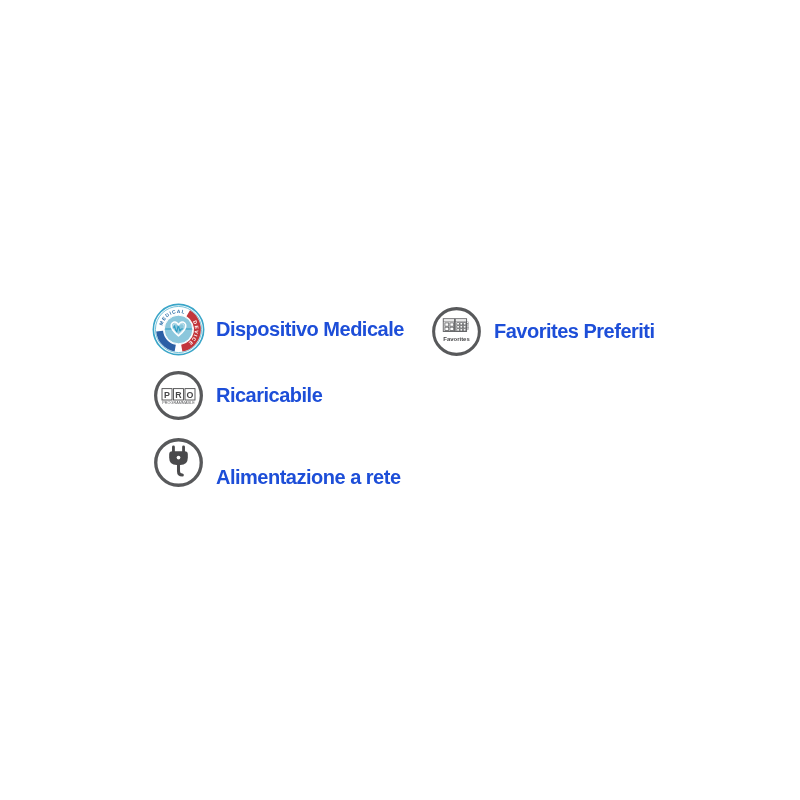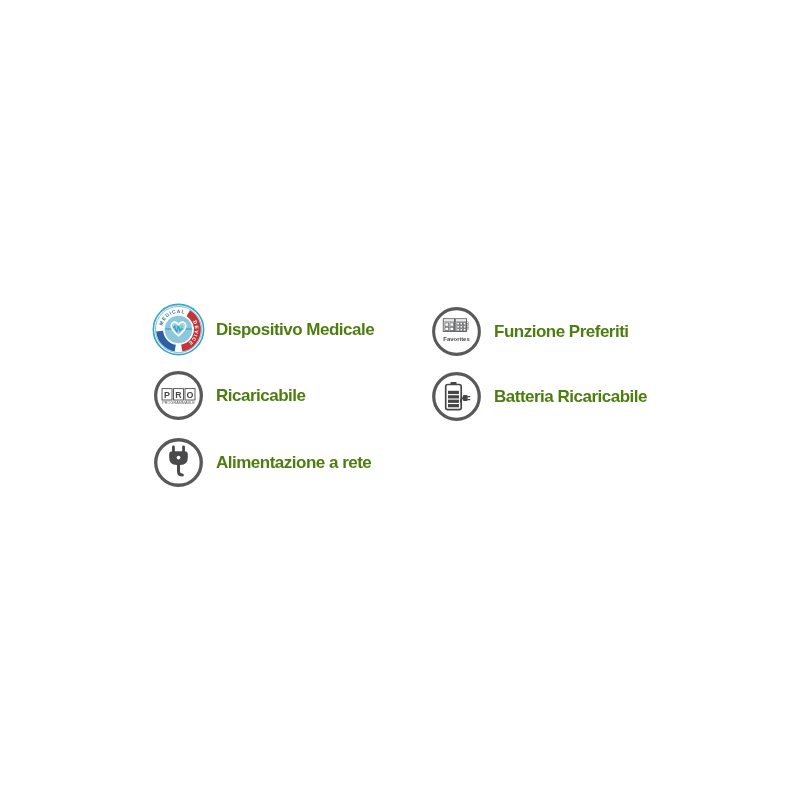--- a/index.html
+++ b/index.html
@@ -7,27 +7,27 @@
     width: 800px; height: 800px; background: #ffffff;
     font-family: "Liberation Sans", sans-serif;
   }
   .page { position: relative; width: 800px; height: 800px; background: #ffffff; overflow: hidden; }
   .feature-row {
     position: absolute; display: flex; align-items: center; gap: 11px; height: 53px;
   }
   .icon { width: 53px; height: 53px; flex: 0 0 53px; display: block; }
   .icon svg { width: 53px; height: 53px; display: block; }
   .label {
-    font-size: 17px; font-weight: bold; color: #4d7c0f;
+    font-size: 20px; font-weight: bold; color: #1d4ed8;
     letter-spacing: -0.5px; white-space: nowrap;
   }
   svg text { font-family: "Liberation Sans", sans-serif; }
   .row-l1 { left: 152px; top: 303px; }
   .row-l2 { left: 152px; top: 369px; }
-  .row-l3 { left: 152px; top: 436px; }
+  .row-l3 { left: 152px; top: 436px; align-items: flex-end; }
   .row-r1 { left: 430px; top: 305px; }
   .row-r2 { left: 430px; top: 370px; }
 </style>
 </head>
 <body>
 
 <div class="page">
 
   <div class="feature-row row-l1">
     <span class="icon">
@@ -110,37 +110,17 @@
             <rect x="30.6" y="21.1" width="2.7" height="2.3"></rect>
             <rect x="33.9" y="21.1" width="2.7" height="2.3"></rect>
           <rect x="27.3" y="24.2" width="2.7" height="2.3"></rect>
             <rect x="30.6" y="24.2" width="2.7" height="2.3"></rect>
             <rect x="33.9" y="24.2" width="2.7" height="2.3"></rect>
         </g>
         <text x="40" y="21" font-size="2.8" fill="#58595B" text-anchor="middle" transform="rotate(-90 40 21)">MEMO</text>
         <text x="27" y="36.5" font-size="5" font-weight="bold" fill="#464648" text-anchor="middle" textLength="27" lengthAdjust="spacingAndGlyphs">Favorites</text>
       </svg>
     </span>
-    <span class="label">Funzione Preferiti</span>
+    <span class="label">Favorites Preferiti</span>
   </div>
 
-  <div class="feature-row row-r2">
-    <span class="icon">
-      <svg viewBox="0 0 54 54">
-        <circle cx="27" cy="27" r="23.2" fill="#ffffff" stroke="#58595B" stroke-width="3.3"></circle>
-        <rect x="20.9" y="12.3" width="6.2" height="3.2" rx="0.8" fill="#464648"></rect>
-        <rect x="16" y="14.8" width="15.8" height="25.6" rx="2.2" fill="#ffffff" stroke="#464648" stroke-width="1.7"></rect>
-        <g fill="#464648">
-          <rect x="18.3" y="21.2" width="11.2" height="3.3"></rect>
-          <rect x="18.3" y="25.7" width="11.2" height="3.3"></rect>
-          <rect x="18.3" y="30.2" width="11.2" height="3.3"></rect>
-          <rect x="18.3" y="34.7" width="11.2" height="3.3"></rect>
-          <rect x="33.4" y="25.4" width="5" height="6.2" rx="1.4"></rect>
-          <rect x="38.2" y="26.6" width="2.9" height="1.2" rx="0.6"></rect>
-          <rect x="38.2" y="29.6" width="2.9" height="1.2" rx="0.6"></rect>
-        </g>
-        <path d="M 33.6 28.6 Q 30.8 29.2 31.3 32.6" fill="none" stroke="#464648" stroke-width="1.6" stroke-linecap="round"></path>
-      </svg>
-    </span>
-    <span class="label">Batteria Ricaricabile</span>
-  </div>
 
 </div>
 
 </body></html>

